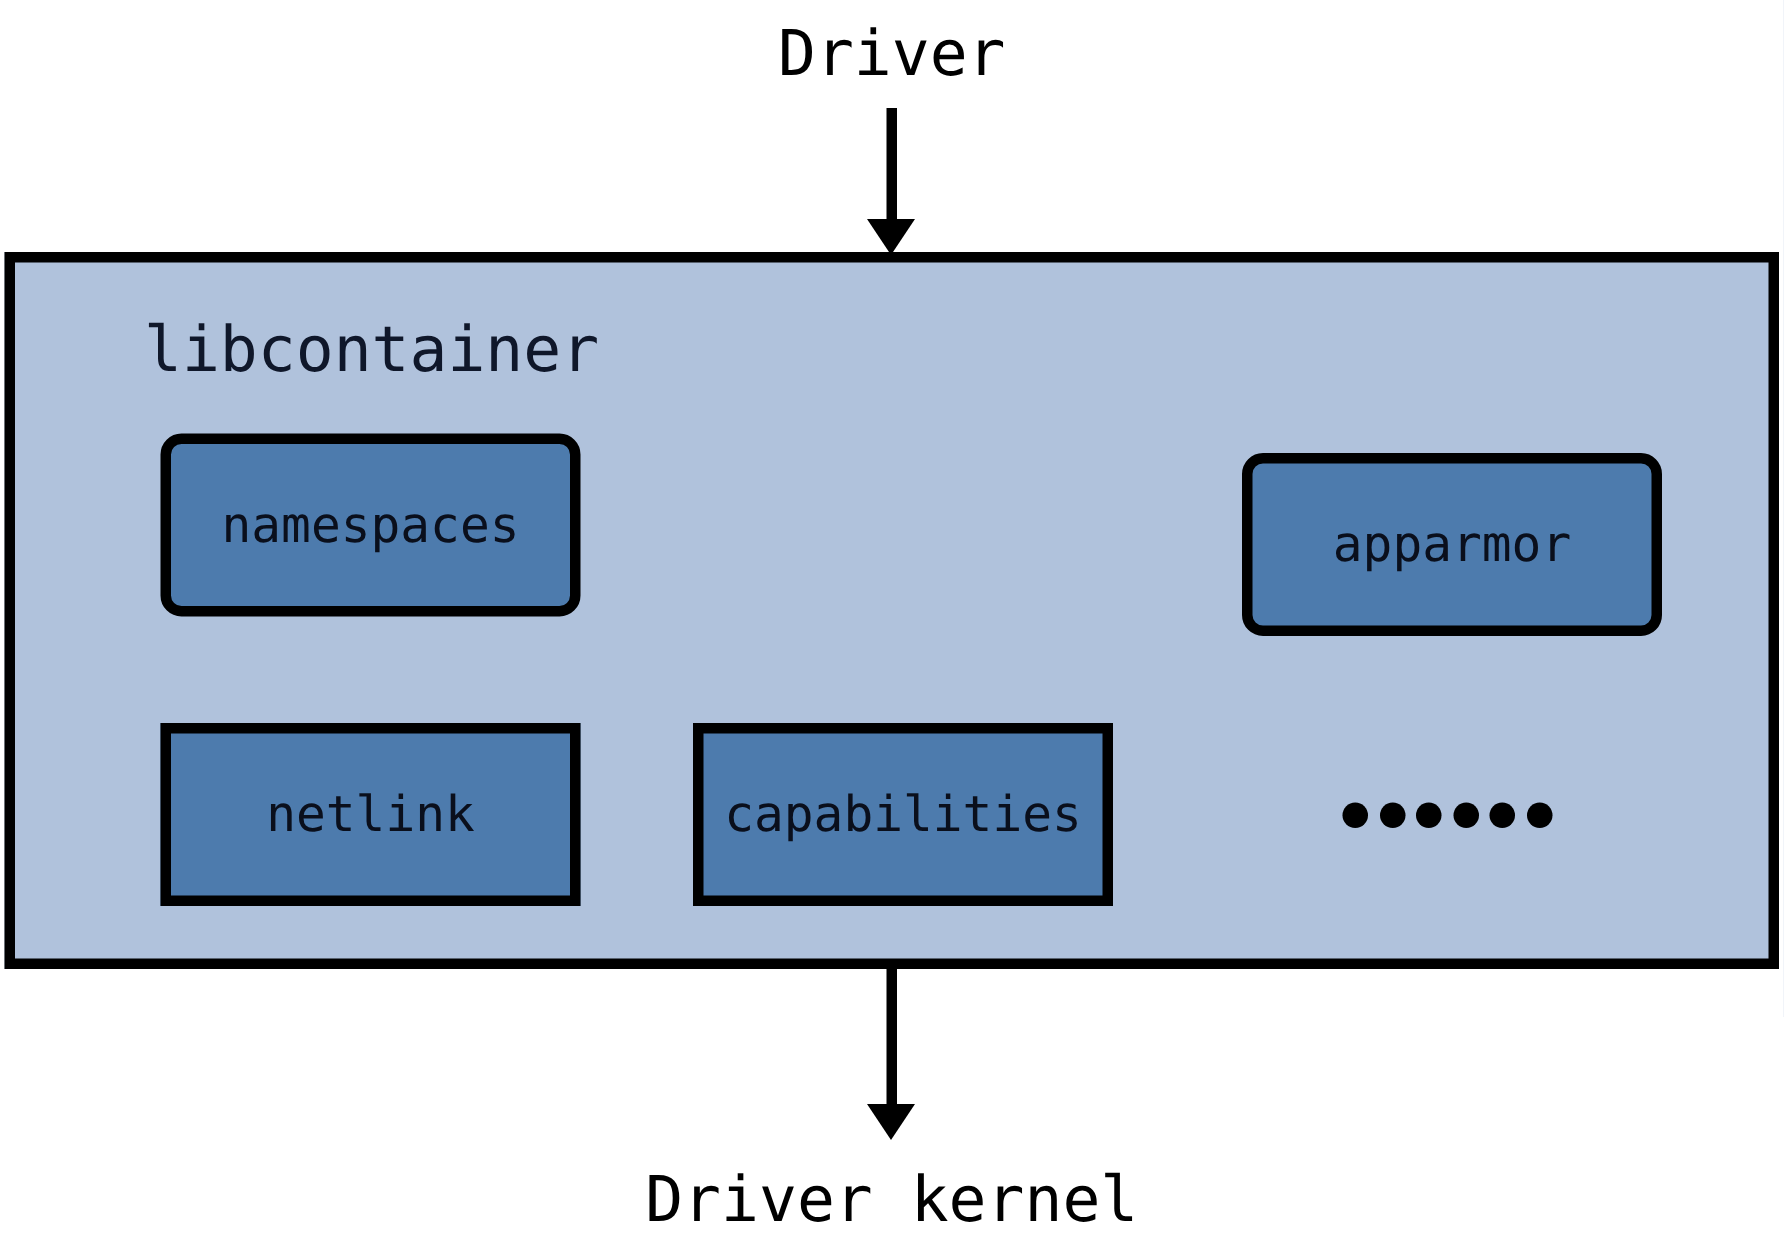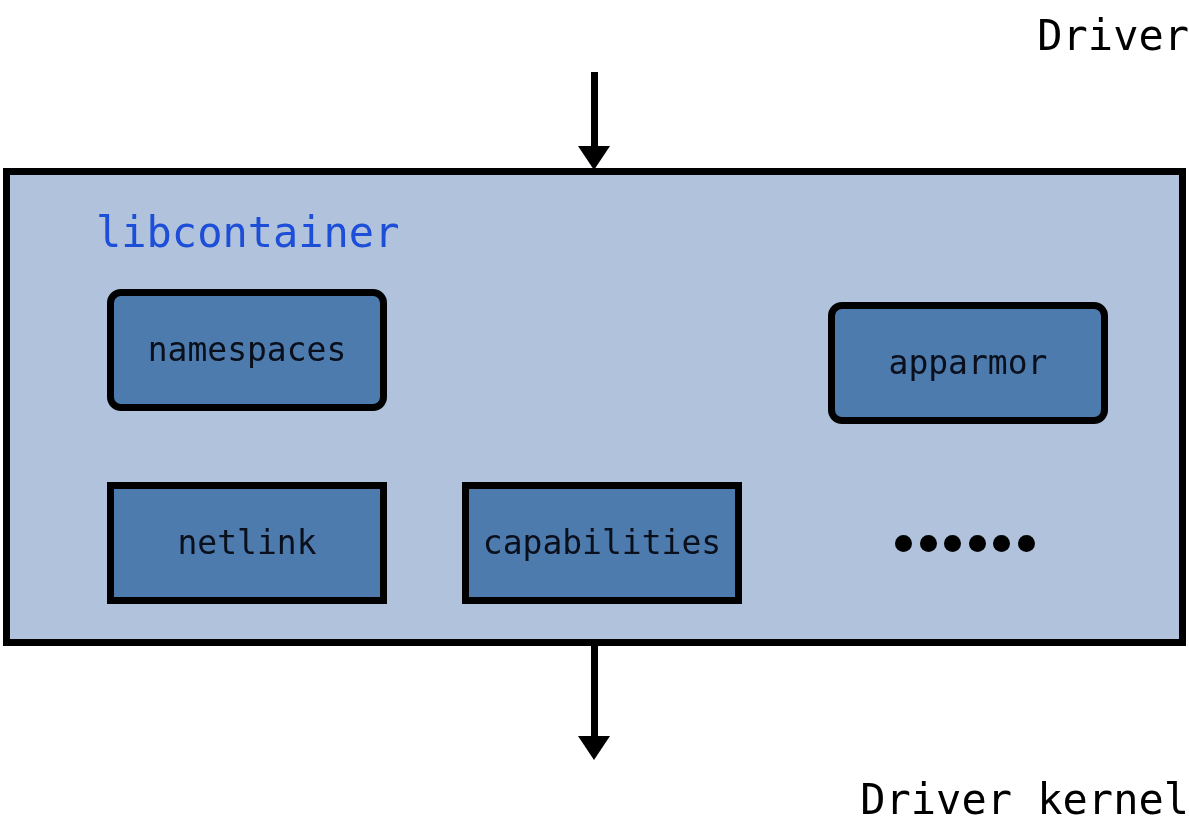--- a/index.html
+++ b/index.html
@@ -17,21 +17,21 @@
     height: 836px;
     background: #ffffff;
     overflow: hidden;
   }
 
   
   .ext-label {
     position: absolute;
     left: 0;
     width: 1189px;
-    text-align: right;
+    text-align: center;
     font-family: "DejaVu Sans Mono", monospace;
     font-size: 42px;
     line-height: 48px;
     color: #000000;
     letter-spacing: 0px;
     white-space: pre;
   }
   #driver-label { top: 12px; }
   #kernel-label { top: 776px; }
 
@@ -68,21 +68,21 @@
     background: #b0c2dc;
     border: 7px solid #000000;
   }
   #libcontainer-title {
     position: absolute;
     left: 86px;
     top: 34px;
     font-family: "DejaVu Sans Mono", monospace;
     font-size: 42px;
     line-height: 48px;
-    color: #1d4ed8;
+    color: #0f172a;
     white-space: pre;
   }
 
   
   .module-box {
     position: absolute;
     box-sizing: border-box;
     width: 280px;
     height: 122px;
     background: #4d7bad;

